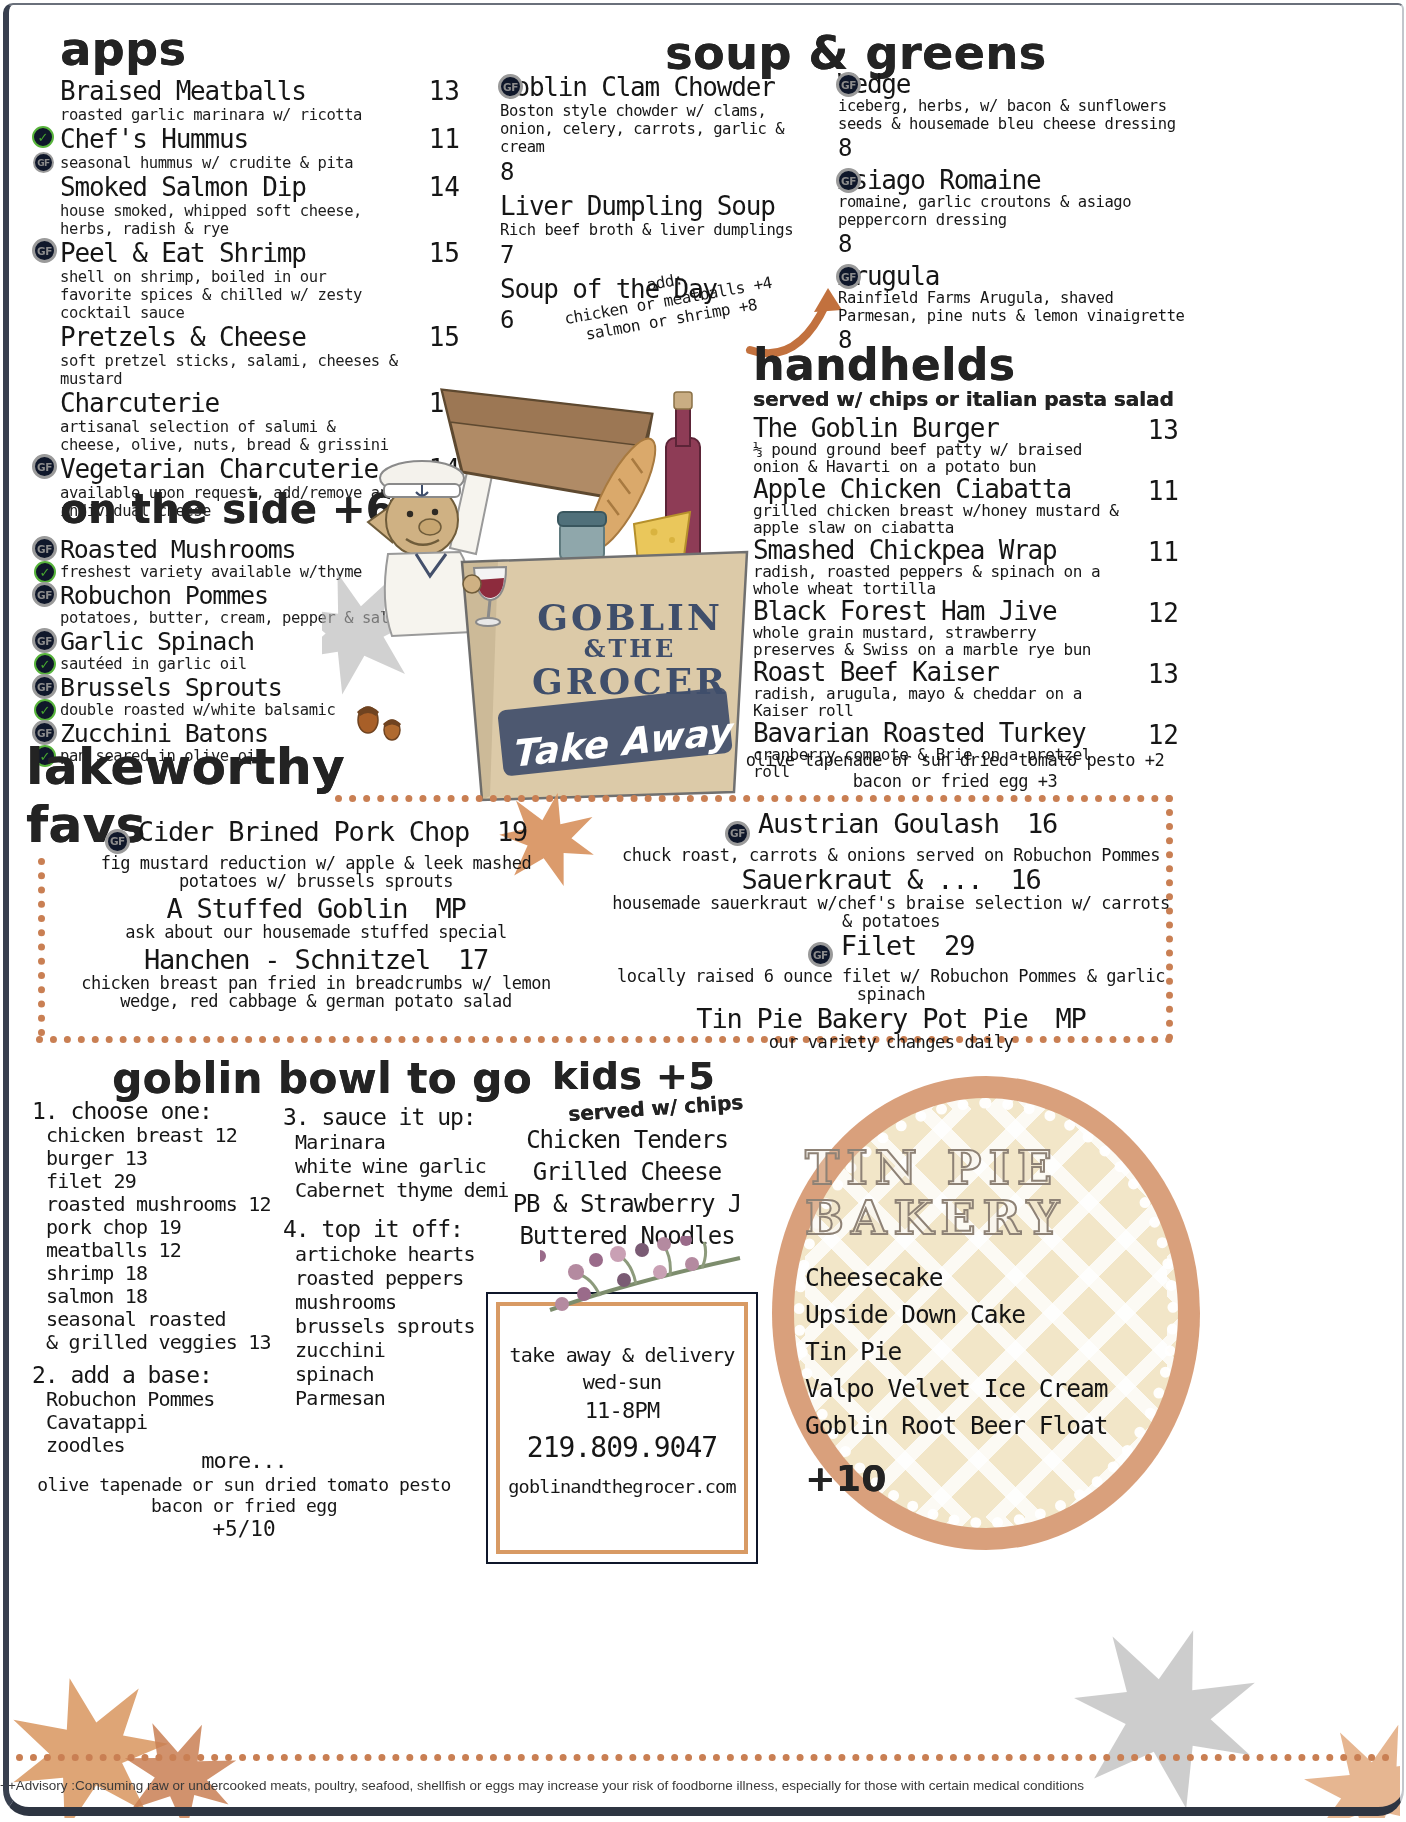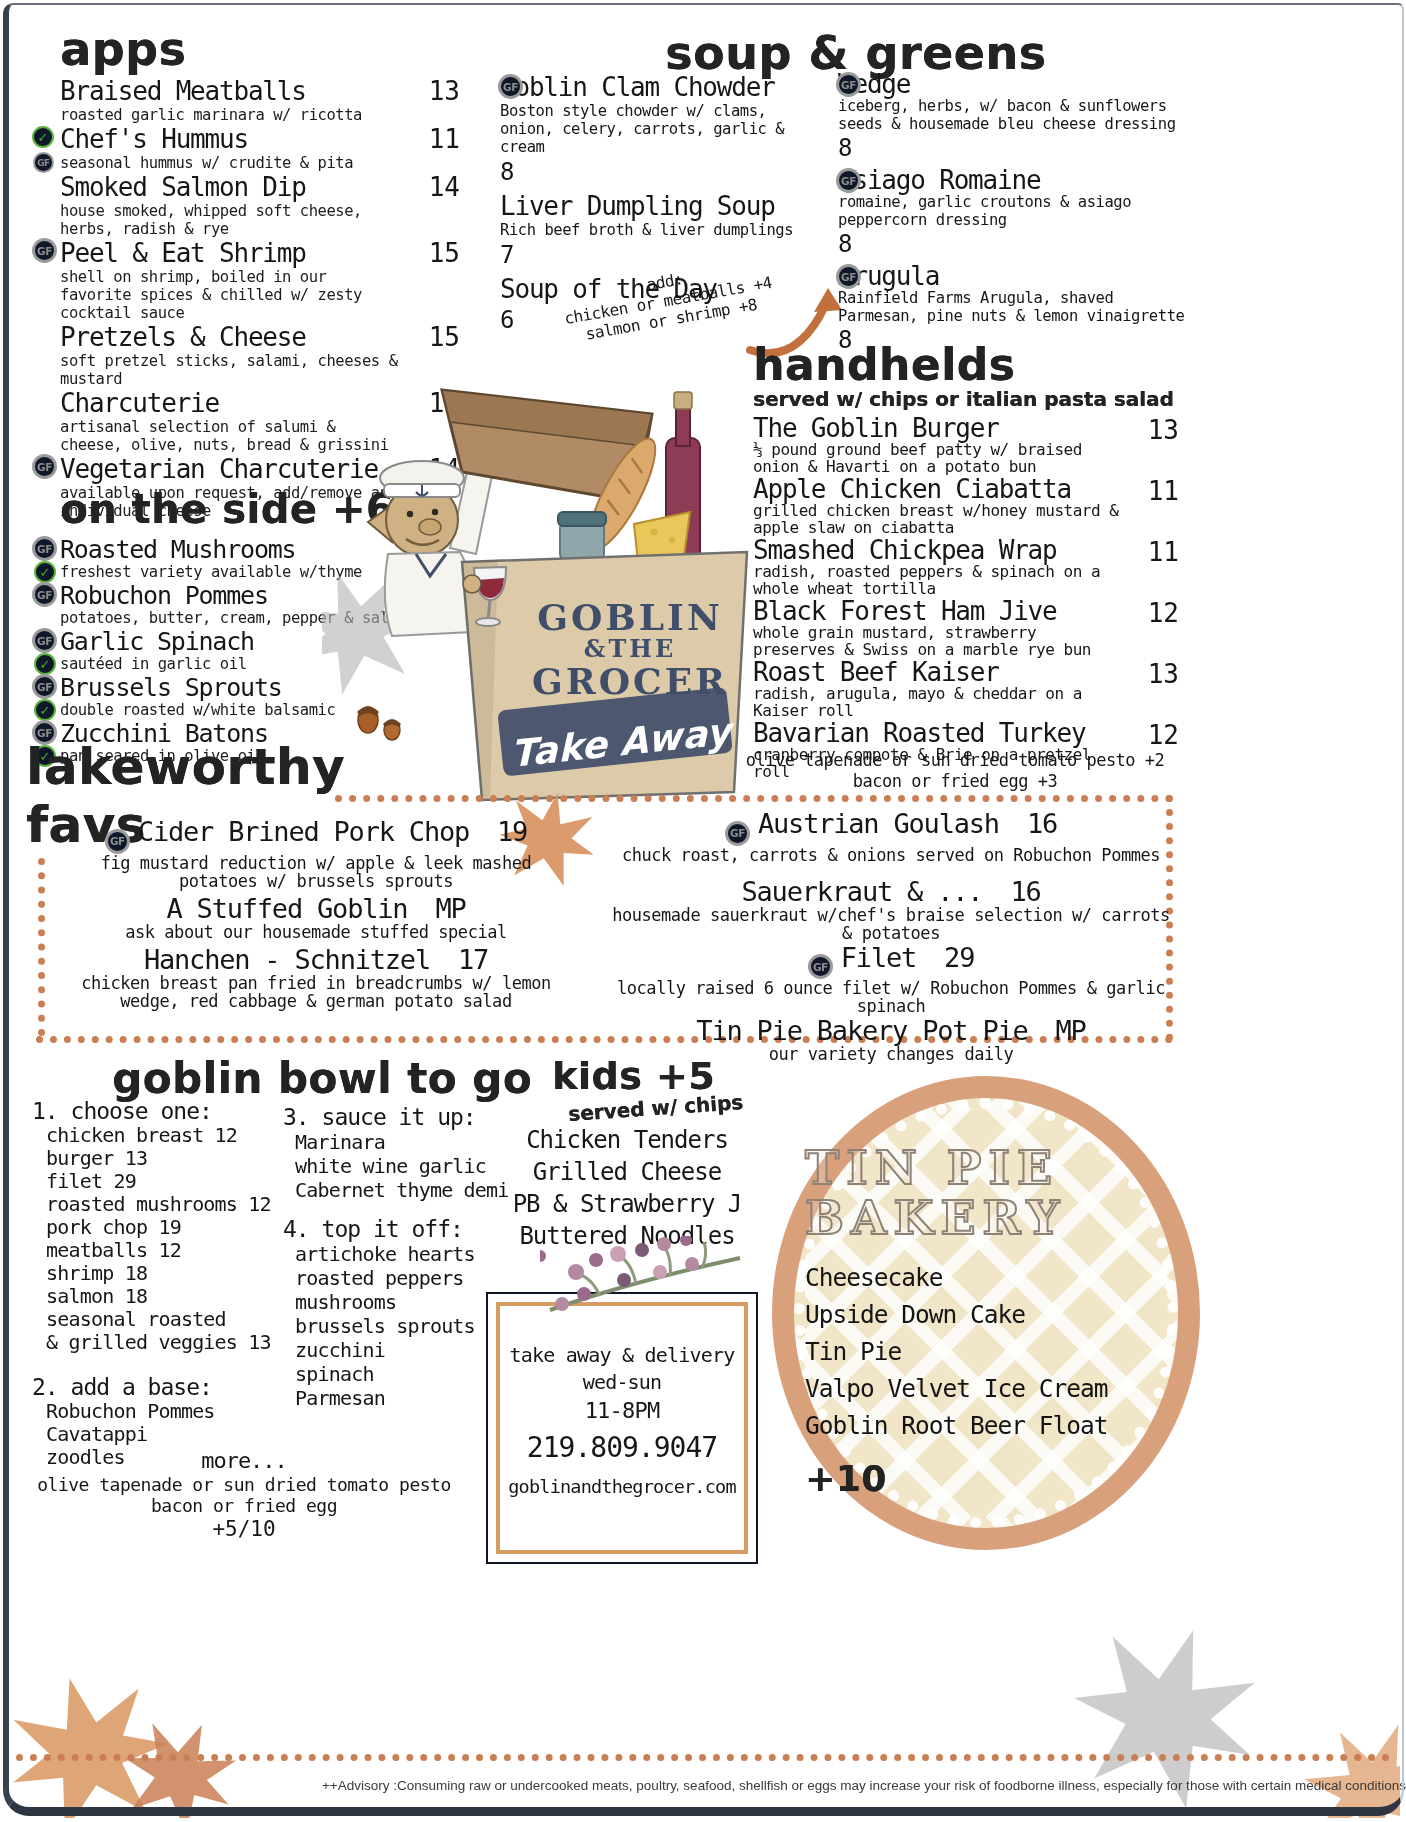--- a/index.html
+++ b/index.html
@@ -337,21 +337,21 @@
     </div>
     <div class="lw-item">
       <div class="lw-name">
         <span>Hanchen - Schnitzel</span><span class="lw-price">17</span>
       </div>
       <div class="lw-desc">chicken breast pan fried in breadcrumbs w/ lemon wedge, red cabbage &amp; german potato salad</div>
     </div>
   </div>
 
   <div class="sec center-text" style="left:608px;top:810px;width:566px">
-    <div class="lw-item" style="margin-bottom:14px">
+    <div class="lw-item" style="margin-bottom:2px">
       <div class="lw-name">
         <span class="ico gf lw-gf">GF</span><span>Austrian Goulash</span><span class="lw-price">16</span>
       </div>
       <div class="lw-desc">chuck roast, carrots &amp; onions served on Robuchon Pommes</div>
     </div>
     <div class="lw-item" style="margin-bottom:2px">
       <div class="lw-name">
         <span>Sauerkraut &amp; ...</span><span class="lw-price">16</span>
       </div>
       <div class="lw-desc">housemade sauerkraut w/chef's braise selection w/ carrots &amp; potatoes</div>
@@ -377,21 +377,21 @@
     <div class="bw-li">chicken breast 12</div>
     <div class="bw-li">burger 13</div>
     <div class="bw-li">filet 29</div>
     <div class="bw-li">roasted mushrooms 12</div>
     <div class="bw-li">pork chop 19</div>
     <div class="bw-li">meatballs 12</div>
     <div class="bw-li">shrimp 18</div>
     <div class="bw-li">salmon 18</div>
     <div class="bw-li">seasonal roasted</div>
     <div class="bw-li">&amp; grilled veggies 13</div>
-    <div class="bw-label" style="margin-top:20px">2. add a base:</div>
+    <div class="bw-label" style="margin-top:8px">2. add a base:</div>
     <div class="bw-li">Robuchon Pommes</div>
     <div class="bw-li">Cavatappi</div>
     <div class="bw-li">zoodles</div>
   </div>
 
   <div class="sec" style="left:283px;top:1104px;width:240px">
     <div class="bw-label">3. sauce it up:</div>
     <div class="bw-li2">Marinara</div>
     <div class="bw-li2">white wine garlic</div>
     <div class="bw-li2">Cabernet thyme demi</div>
@@ -473,15 +473,15 @@
   <svg class="sec" style="left:1056px;top:1604px" width="344" height="214" viewBox="0 0 344 214">
     <g transform="translate(110,110) scale(2.2) rotate(18)">
       <path d="M0,-40 L8,-14 L34,-26 L20,-4 L42,6 L16,10 L22,38 L0,18 L-22,38 L-16,10 L-42,6 L-20,-4 L-34,-26 L-8,-14 Z" fill="#9b9b9b" opacity="0.5"></path>
     </g>
     <g transform="translate(316,184) scale(1.6) rotate(-30)">
       <path d="M0,-40 L8,-14 L34,-26 L20,-4 L42,6 L16,10 L22,38 L0,18 L-22,38 L-16,10 L-42,6 L-20,-4 L-34,-26 L-8,-14 Z" fill="#e2a97e" opacity="0.85"></path>
     </g>
   </svg>
 
   <div class="dots-h" style="left:16px;top:1754px;width:1374px;z-index:7"></div>
-  <div class="sec" style="left:0;top:1778px;width:1406px;text-align:right;font-family:'Liberation Sans','DejaVu Sans',sans-serif;font-size:13.5px;color:#3a3a3a;z-index:7" ind="advisory">++Advisory :Consuming raw or undercooked meats, poultry, seafood, shellfish or eggs may increase your risk of foodborne illness, especially for those with certain medical conditions</div>
+  <div class="sec" style="left:0;top:1778px;width:1406px;text-align:left;font-family:'Liberation Sans','DejaVu Sans',sans-serif;font-size:13.5px;color:#3a3a3a;z-index:7" ind="advisory">++Advisory :Consuming raw or undercooked meats, poultry, seafood, shellfish or eggs may increase your risk of foodborne illness, especially for those with certain medical conditions</div>
 
 </div>
 
 </body></html>

